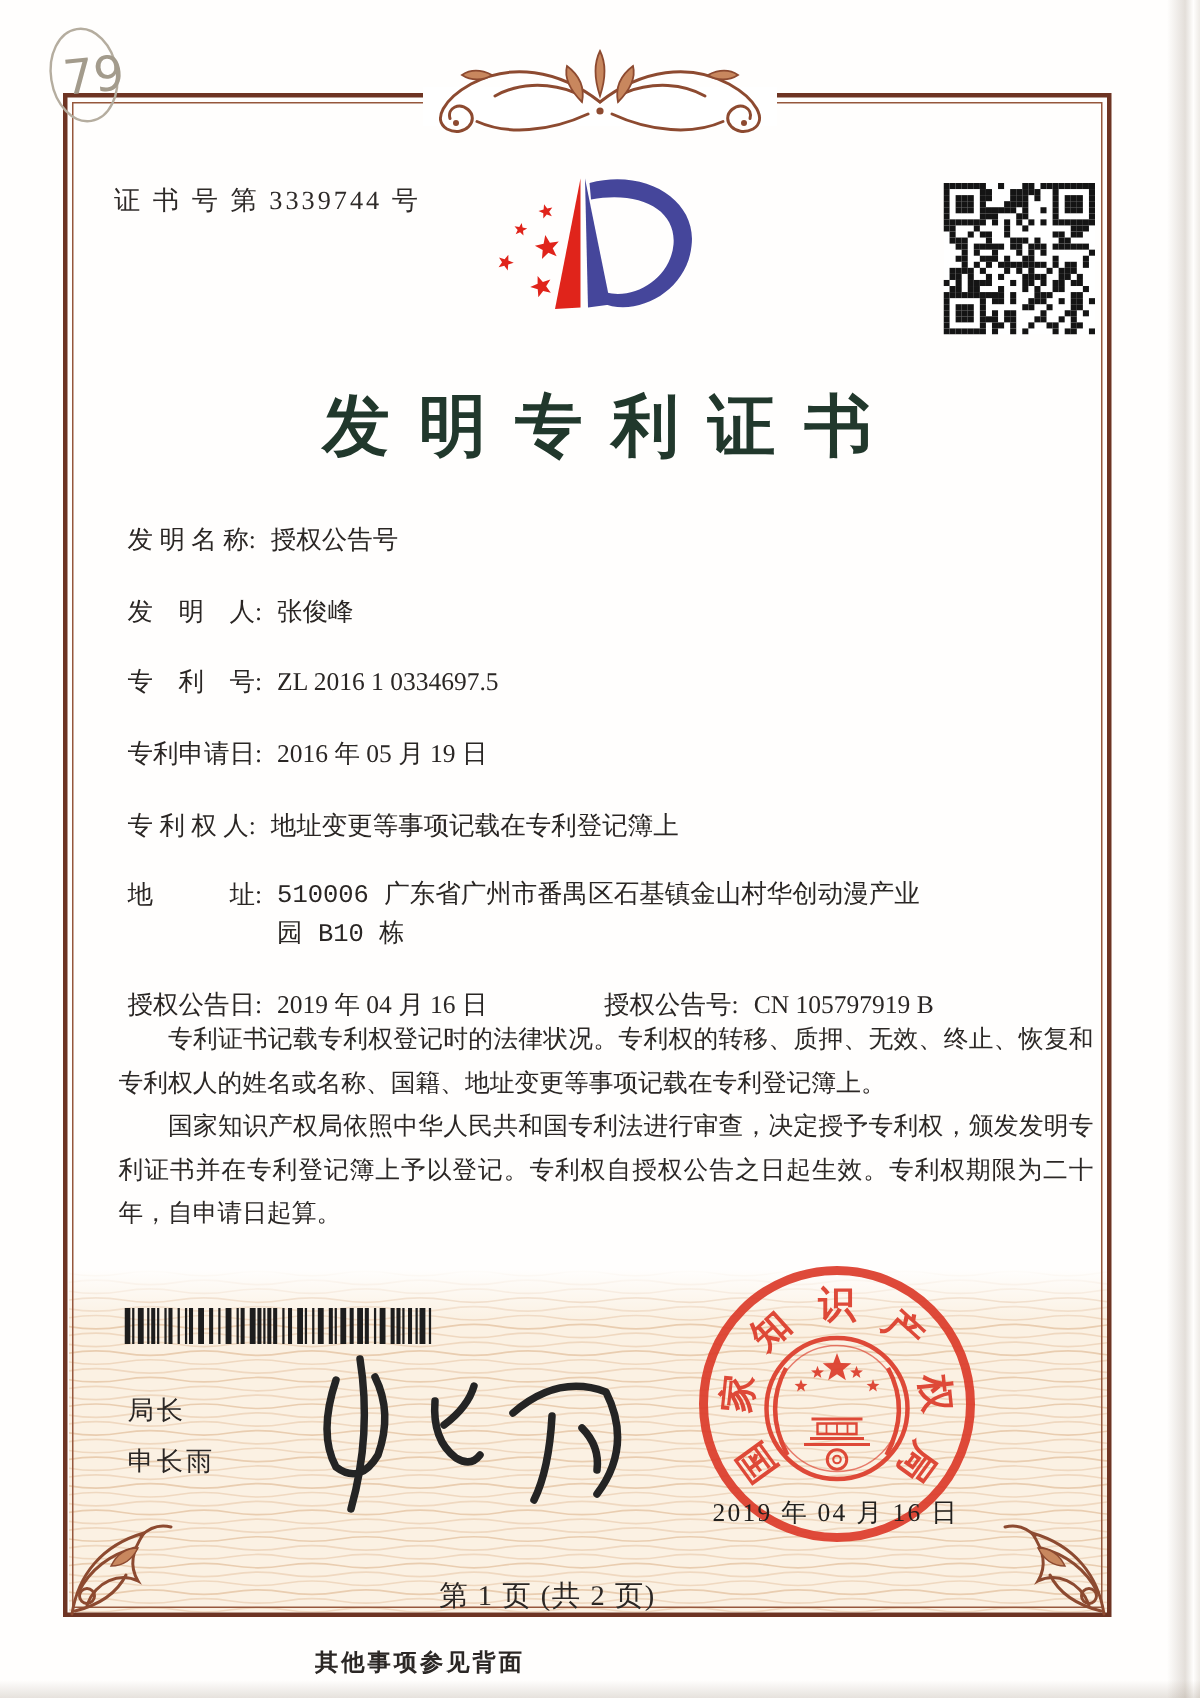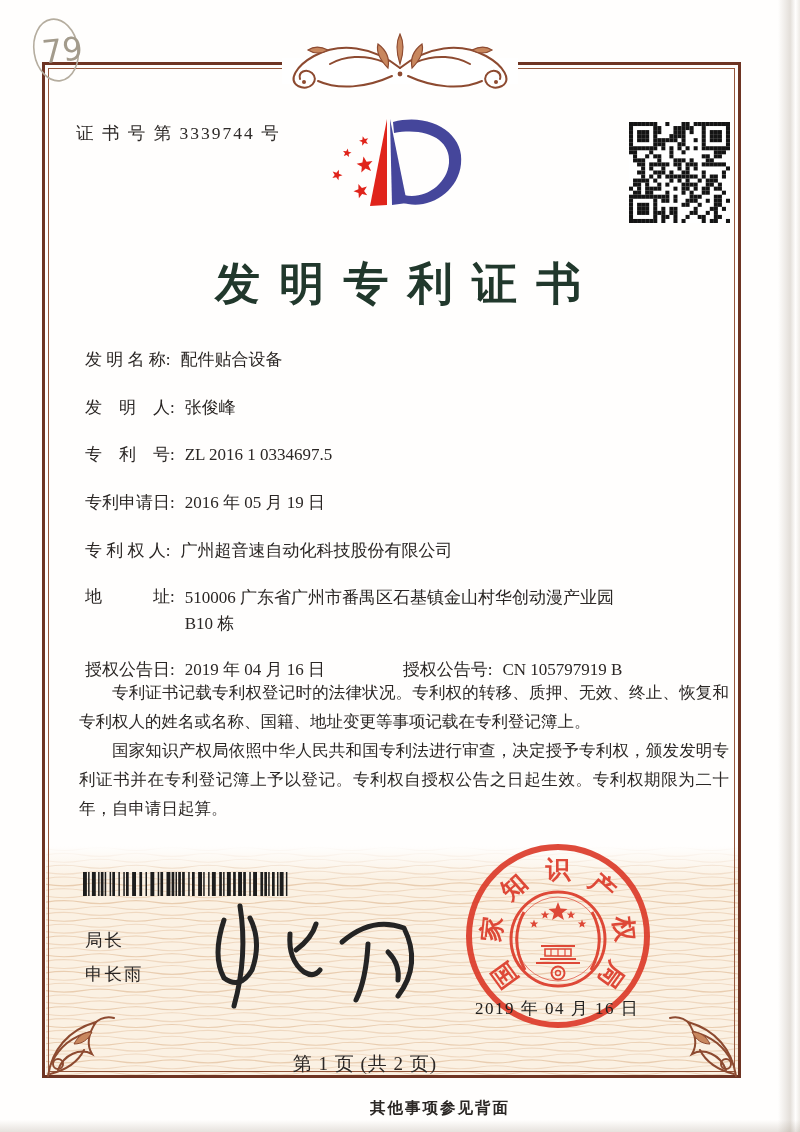--- a/index.html
+++ b/index.html
@@ -23,34 +23,34 @@
   .guilloche svg { display:block; width:100%; height:100%; }
   .guilloche-fade { position:absolute; left:46px; top:846px; width:692px; height:34px;
     background:linear-gradient(to bottom, #fffefd, rgba(255,254,253,0)); }
   
   .cert-no { position:absolute; left:76px; top:121px; font-size:17.5px; color:#2e2a28; letter-spacing:2px; }
   .title { position:absolute; left:0; top:244px; width:800px; text-align:center;
     font-size:45px; font-weight:bold; color:#21382c; letter-spacing:4px;margin-top:10px; }
   .field-row { position:absolute; left:85px; font-size:17px; color:#2a2624; line-height:24px; white-space:nowrap; }
   .flabel { display:inline-block; color:#2a2624; }
   .fvalue { display:inline-block; margin-left:10px; color:#2a2624; }
-  .fvalue.wrap { white-space:normal; vertical-align:top; max-width:440px; line-height:26px; }
+  .fvalue.wrap { white-space:normal; vertical-align:top; max-width:440px; line-height:26px;font-family:Liberation Mono, monospace; }
   .flabel2 { display:inline-block; margin-left:38px; }
   .paras { position:absolute; left:79px; top:678px; width:650px; font-size:16.5px;
     color:#2b2725; line-height:29px; text-align:justify; }
   .paras p { text-indent:2em; }
   .barcode { position:absolute; left:83px; top:872px; width:206px; height:24px; }
   .director-title { position:absolute; left:85px; top:928px; font-size:17.5px; color:#2a2624; letter-spacing:2px; }
   .director-name { position:absolute; left:85px; top:962px; font-size:17.5px; color:#2a2624; letter-spacing:2px; }
   .signature-svg { position:absolute; left:190px; top:898px; }
   .seal { position:absolute; left:462px; top:840px; width:192px; height:192px; }
   .seal-date { position:absolute; left:475px; top:997px; font-size:17px; color:#21201e; letter-spacing:1.5px; }
   .page-footer { position:absolute; left:165px; top:1051px; width:400px; text-align:center;
     font-size:19px; color:#2b2725; letter-spacing:1px; }
-  .back-note { position:absolute; left:210px; top:1098px; width:300px; text-align:right;
+  .back-note { position:absolute; left:210px; top:1098px; width:300px; text-align:left;
     font-size:15.5px; color:#2b2725; letter-spacing:2px; font-weight:bold; }
   .ornament { position:absolute; }
 </style>
 </head>
 <body>
 
 <div class="page">
 
   <div class="guilloche">
     <svg id="waves-svg" viewBox="0 0 692 229" preserveAspectRatio="none">
@@ -487,33 +487,33 @@
       <rect x="52" y="96" width="4" height="4" fill="#141414"></rect>
       <rect x="72" y="96" width="4" height="4" fill="#141414"></rect>
       <rect x="80" y="96" width="4" height="4" fill="#141414"></rect>
       <rect x="84" y="96" width="4" height="4" fill="#141414"></rect>
       <rect x="96" y="96" width="4" height="4" fill="#141414"></rect>
     </svg>
 
   <div class="title">发 明 专 利 证 书</div>
 
   <div class="field-row" style="top:348px">
-    <span class="flabel">发 明 名 称:</span><span class="fvalue">配件贴合设备</span>
+    <span class="flabel">发 明 名 称:</span><span class="fvalue">授权公告号</span>
   </div>
   <div class="field-row" style="top:396px">
     <span class="flabel">发　明　人:</span><span class="fvalue">张俊峰</span>
   </div>
   <div class="field-row" style="top:443px">
     <span class="flabel">专　利　号:</span><span class="fvalue">ZL 2016 1 0334697.5</span>
   </div>
   <div class="field-row" style="top:491px">
     <span class="flabel">专利申请日:</span><span class="fvalue">2016 年 05 月 19 日</span>
   </div>
   <div class="field-row" style="top:539px">
-    <span class="flabel">专 利 权 人:</span><span class="fvalue">广州超音速自动化科技股份有限公司</span>
+    <span class="flabel">专 利 权 人:</span><span class="fvalue">地址变更等事项记载在专利登记簿上</span>
   </div>
   <div class="field-row" style="top:585px">
     <span class="flabel" style="vertical-align:top">地　　　址:</span><span class="fvalue wrap">510006  广东省广州市番禺区石基镇金山村华创动漫产业园 B10 栋</span>
   </div>
   <div class="field-row" style="top:658px">
     <span class="flabel">授权公告日:</span><span class="fvalue" style="width:180px">2019 年 04 月 16 日</span><span class="flabel2">授权公告号:</span><span class="fvalue">CN 105797919 B</span>
   </div>
 
   <div class="paras">
     <p>专利证书记载专利权登记时的法律状况。专利权的转移、质押、无效、终止、恢复和专利权人的姓名或名称、国籍、地址变更等事项记载在专利登记簿上。</p>

